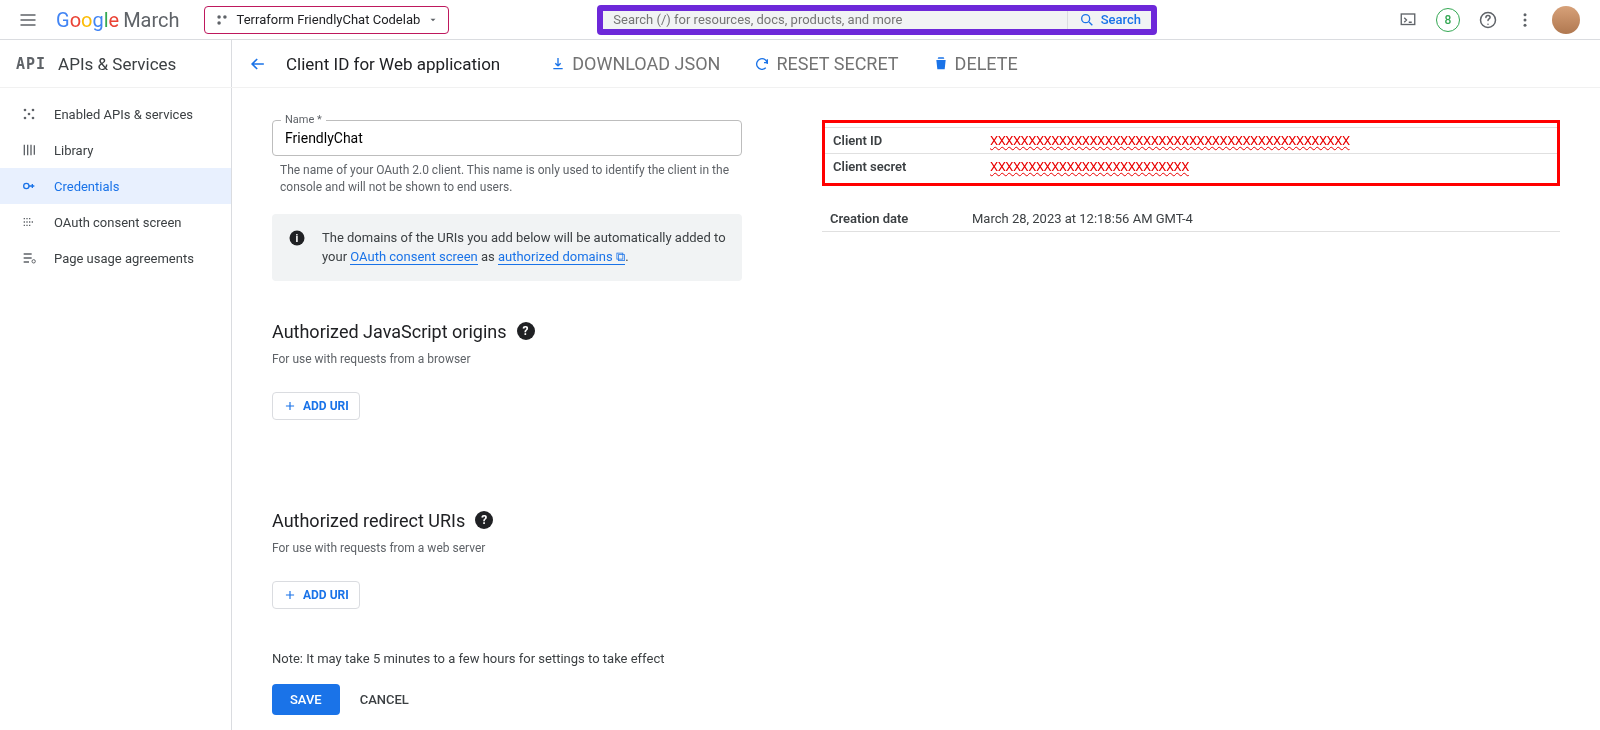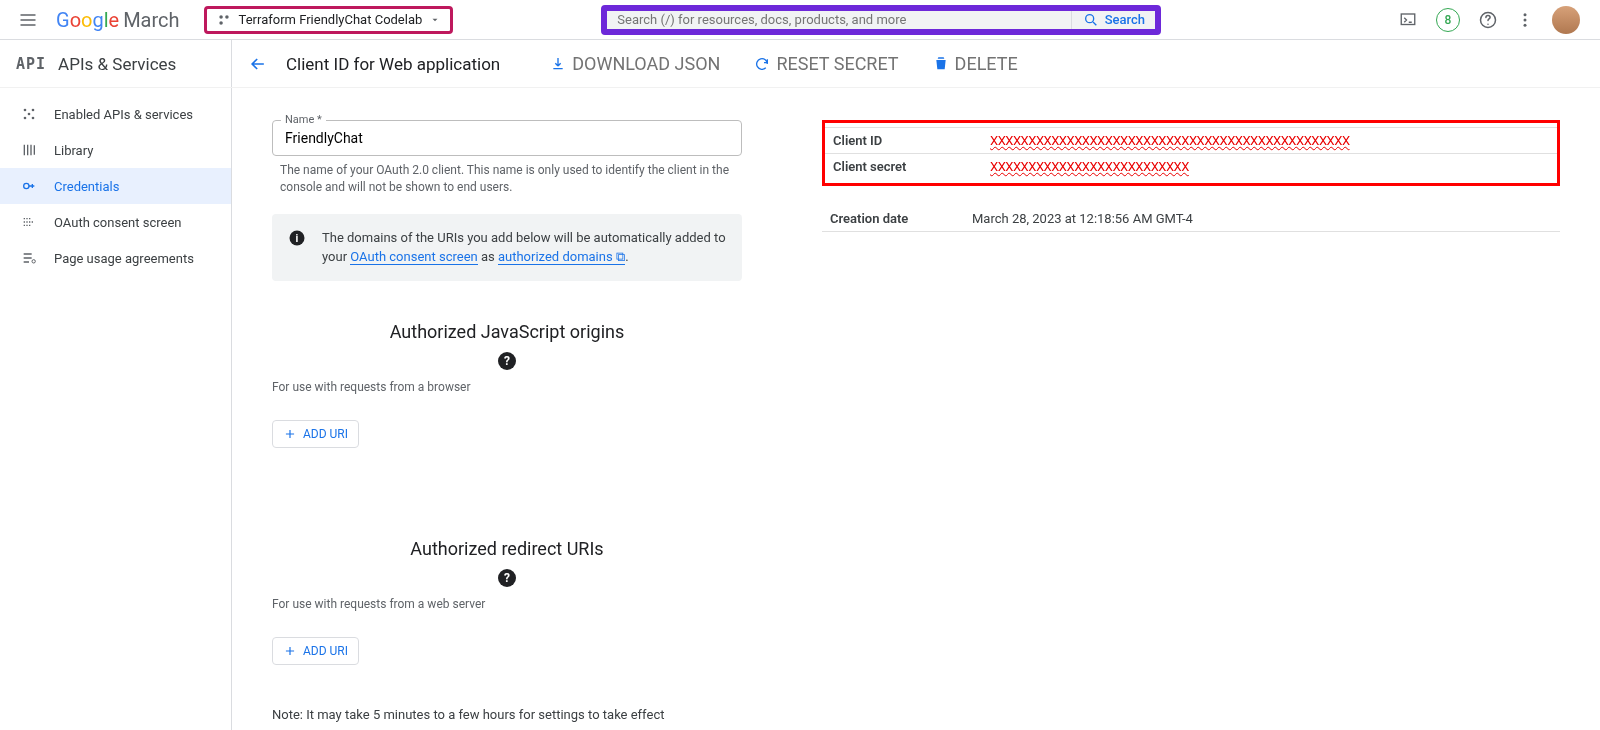--- a/index.html
+++ b/index.html
@@ -4,21 +4,21 @@
 <style>
   * { box-sizing: border-box; margin: 0; padding: 0; font-family: "Google Sans", Roboto, Arial, sans-serif; }
   body { width: 1600px; height: 730px; background: #fff; color: #202124; font-size: 13px; overflow: hidden; }
 
   
   .top-header { height: 40px; display: flex; align-items: center; border-bottom: 1px solid #dadce0; padding: 0 8px; gap: 8px; }
   .hamburger { width: 40px; height: 40px; display: flex; align-items: center; justify-content: center; color: #5f6368; cursor: pointer; }
   .logo-group { display: flex; align-items: center; gap: 4px; font-size: 20px; cursor: pointer; }
   .logo-g { color:#4285F4; } .logo-o1 { color:#EA4335; } .logo-o2 { color:#FBBC05; } .logo-g2 { color:#4285F4; } .logo-l { color:#34A853; } .logo-e { color:#EA4335; }
   .logo-cloud { color: #5f6368; }
-  .project-selector { height: 28px; border: 3px solid #be185d; border-radius: 4px; display: flex; align-items: center; padding: 0 10px; gap: 8px; cursor: pointer; margin-left: 16px; font-size: 13px; }
+  .project-selector { height: 28px; border: 1px solid #be185d; border-radius: 4px; display: flex; align-items: center; padding: 0 10px; gap: 8px; cursor: pointer; margin-left: 16px; font-size: 13px; }
   .project-selector .dots { color: #5f6368; }
   .search-box { flex: 0 0 560px; margin-left: 140px; height: 30px; background: #f1f3f4; border: 6px solid #6d28d9; border-radius: 4px; display: flex; align-items: center; overflow: hidden; }
   .search-input-wrap { flex: 1; padding: 0 10px; }
   .search-input { width:100%; border:none; background:transparent; outline:none; font-size:13px; color:#5f6368; }
   .search-btn { width: 84px; height: 100%; border-left: 1px solid #dadce0; display: flex; align-items: center; justify-content: center; gap: 6px; color: #1a73e8; font-weight: 500; cursor:pointer; }
   .top-spacer { flex:1; }
   .top-icons { display:flex; align-items:center; gap: 18px; padding-right: 12px; }
   .top-icons .icon-btn { color:#5f6368; cursor:pointer; display:flex; align-items:center; justify-content:center; }
   .circle-badge { width: 24px; height: 24px; border: 1.5px solid #34a853; border-radius: 50%; display:flex; align-items:center; justify-content:center; color:#34a853; font-size:12px; font-weight:500; }
   .avatar { width: 28px; height: 28px; border-radius:50%; background: linear-gradient(#d7a179,#b07850); }
@@ -47,23 +47,23 @@
 
   .field-wrap { position:relative; border:1px solid #bdbdbd; border-radius:4px; height:36px; margin-top:8px; display:flex; align-items:center; padding: 0 12px;}
   .field-label { position:absolute; top:-8px; left:8px; background:#fff; padding: 0 4px; font-size:11px; color:#5f6368; }
   .field-input { border:none; outline:none; width:100%; font-size:14px; }
   .field-hint { font-size:12px; color:#5f6368; margin-top:6px; padding-left:8px; line-height:1.4; }
 
   .info-box { margin-top: 18px; background:#f1f3f4; border-radius:4px; padding: 14px 16px; display:flex; gap:16px; font-size:13px; color:#3c4043; line-height:1.5;}
   .info-icon { width:20px; height:20px; display:flex; align-items:center; justify-content:center; font-weight:bold; font-family:serif; border-radius:50%; }
   .info-box a { color:#1a73e8; text-decoration:none; border-bottom:1px solid #1a73e8; }
 
-  .section-title { font-size:18px; margin-top: 40px; display:flex; align-items:center; gap:10px;flex-direction:column; }
+  .section-title { font-size:18px; margin-top: 40px; display:flex; align-items:center; gap:10px; }
   .section-sub { font-size:12px; color:#5f6368; margin-top:10px; }
-  .add-uri-btn { margin-top: 26px; display:inline-flex; align-items:center; gap:6px; border:1px solid #dadce0; border-radius:4px; padding: 6px 10px; color:#1a73e8; font-size:12px; font-weight:400; cursor:pointer;}
+  .add-uri-btn { margin-top: 26px; display:inline-flex; align-items:center; gap:6px; border:1px solid #dadce0; border-radius:4px; padding: 6px 10px; color:#1a73e8; font-size:12px; font-weight:700; cursor:pointer;}
   .help-circle { width:18px; height:18px; border-radius:50%; background:#202124; color:#fff; font-size:12px; display:flex; align-items:center; justify-content:center; font-weight:bold; }
 
   .note { font-size:13px; color:#3c4043; margin-top: 42px; }
   .btn-row { margin-top: 18px; display:flex; gap: 20px; align-items:center; }
   .btn-primary { background:#1a73e8; color:#fff; border:none; border-radius:4px; padding: 8px 18px; font-size:13px; font-weight:500; cursor:pointer;}
   .btn-flat { background:none; border:none; color:#3c4043; font-size:13px; font-weight:500; cursor:pointer;}
 
   
   .red-box { border: 3px solid #ff0000; padding: 4px 0; }
   .info-row { display:flex; height: 26px; align-items:center; border-top:1px solid #e0e0e0; font-size:13px;}

